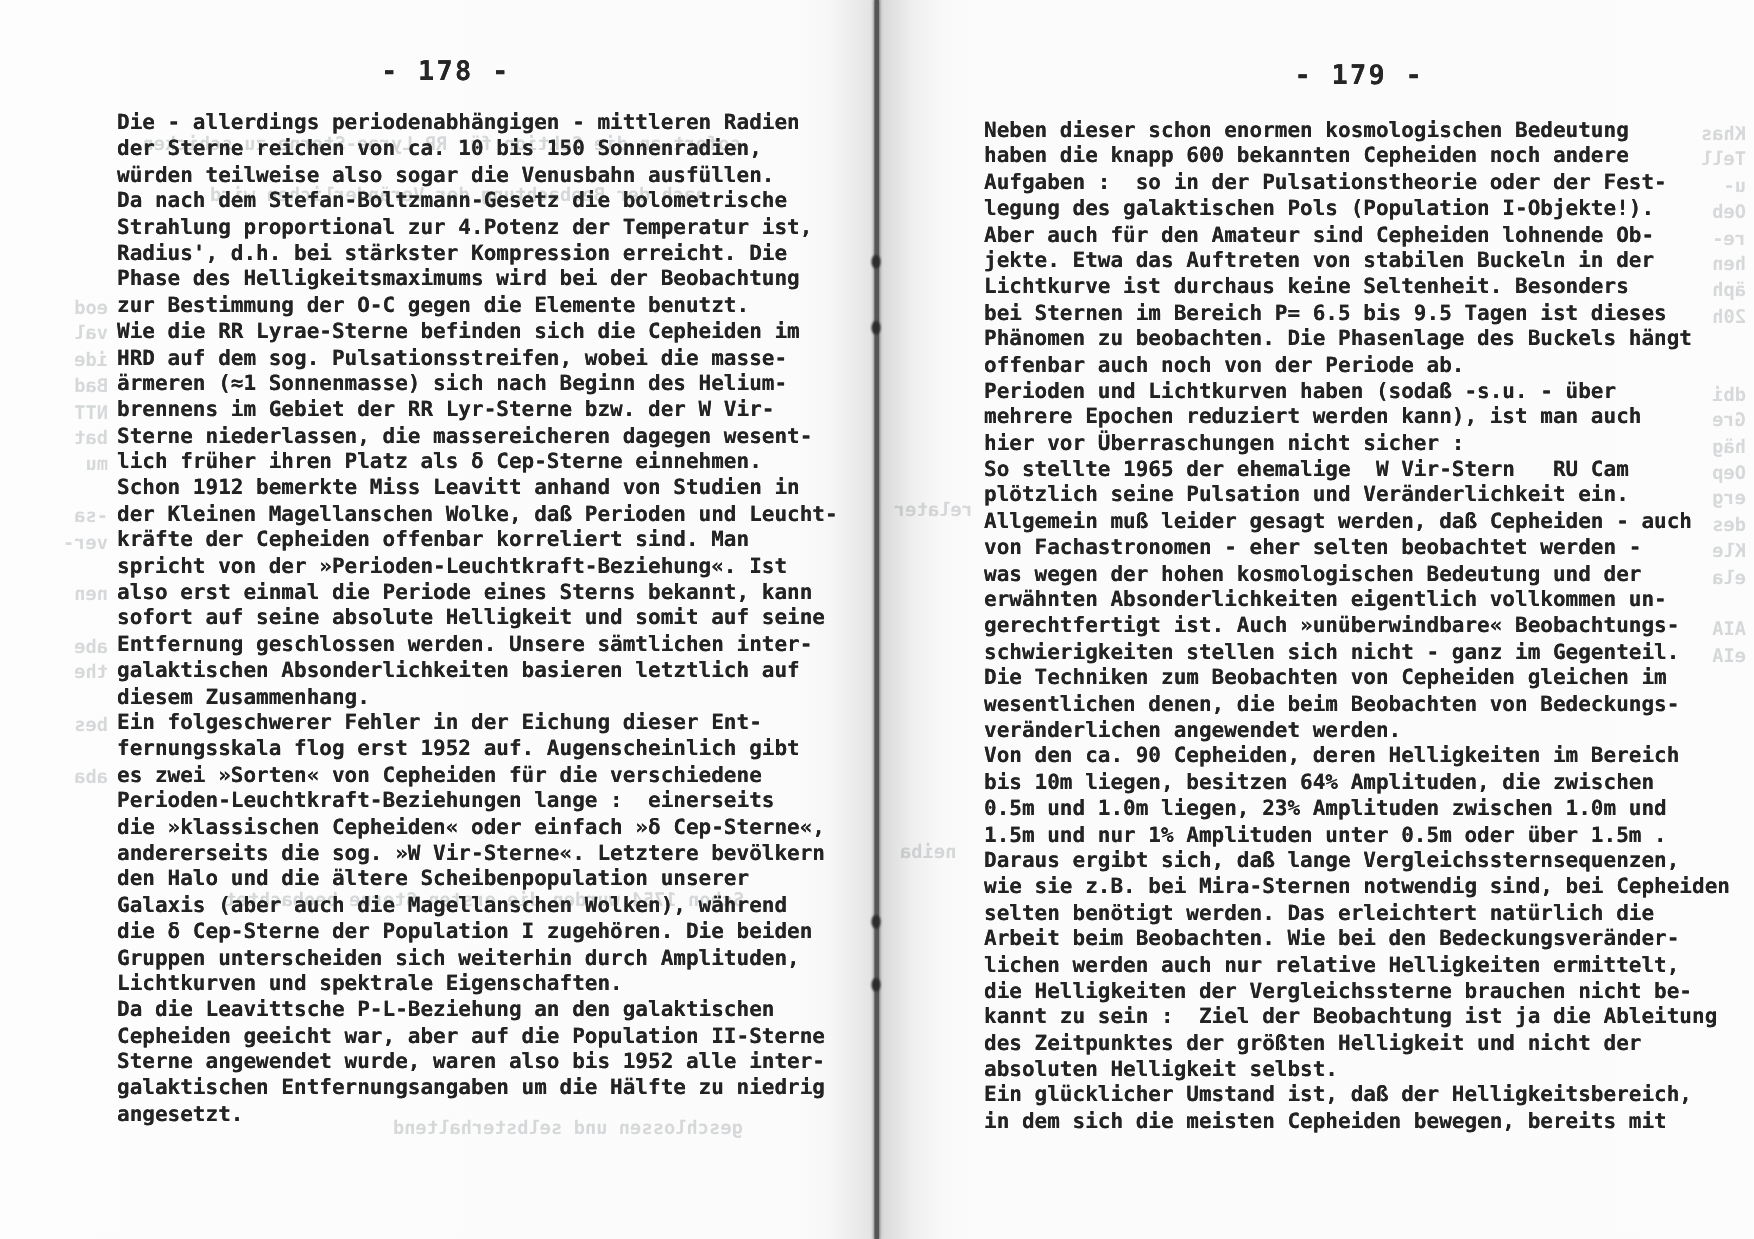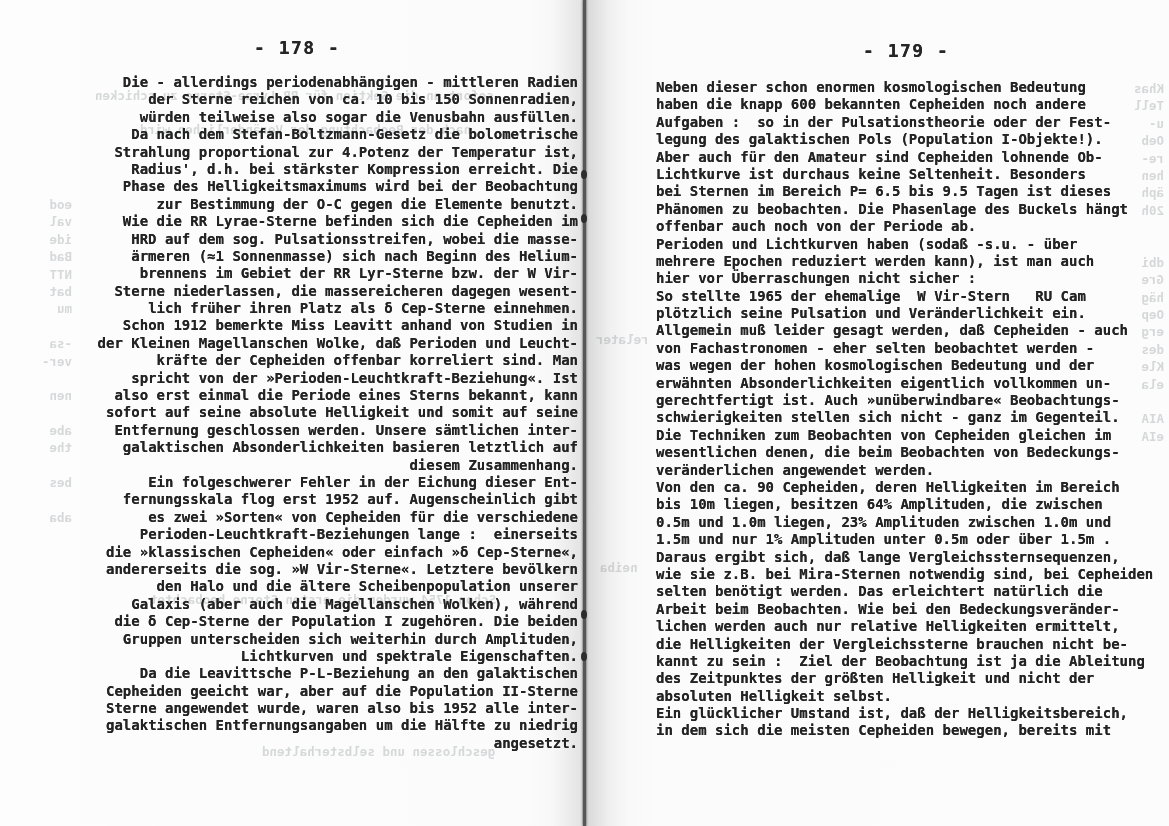--- a/index.html
+++ b/index.html
@@ -49,21 +49,21 @@
   .pn-left  { left: 254px; top: 37px; }
   .pn-right { left: 863px; top: 40px; }
 
   .text-block {
     position: absolute;
     font-size: 14px; line-height: 17.4px;
     font-weight: 700; color: #232323;
     z-index: 6;
     text-shadow: 0 0 0.4px rgba(30,30,30,0.8);
   }
-  .tb-left  { left: 78px;  top: 74px;  width: 500px; text-align: right; }
+  .tb-left  { left: 78px;  top: 74px;  width: 500px; }
   .tb-right { left: 656px; top: 79px;  width: 505px; }
   .line { white-space: pre; height: 17.4px; }
 
   
   .ghost {
     position: absolute;
     color: #b7bbbd;
     font-weight: 700;
     transform: scaleX(-1);
     filter: blur(0.4px);
@@ -143,20 +143,21 @@
   </div>
 
   <div>
     <div class="page-number pn-right">- 179 -</div>
     <div class="text-block tb-right">
         <div class="line">Neben dieser schon enormen kosmologischen Bedeutung</div>
         <div class="line">haben die knapp 600 bekannten Cepheiden noch andere</div>
         <div class="line">Aufgaben :  so in der Pulsationstheorie oder der Fest-</div>
         <div class="line">legung des galaktischen Pols (Population I-Objekte!).</div>
         <div class="line">Aber auch für den Amateur sind Cepheiden lohnende Ob-</div>
+        <div class="line">jekte. Etwa das Auftreten von stabilen Buckeln in der</div>
         <div class="line">Lichtkurve ist durchaus keine Seltenheit. Besonders</div>
         <div class="line">bei Sternen im Bereich P= 6.5 bis 9.5 Tagen ist dieses</div>
         <div class="line">Phänomen zu beobachten. Die Phasenlage des Buckels hängt</div>
         <div class="line">offenbar auch noch von der Periode ab.</div>
         <div class="line">Perioden und Lichtkurven haben (sodaß -s.u. - über</div>
         <div class="line">mehrere Epochen reduziert werden kann), ist man auch</div>
         <div class="line">hier vor Überraschungen nicht sicher :</div>
         <div class="line">So stellte 1965 der ehemalige  W Vir-Stern   RU Cam</div>
         <div class="line">plötzlich seine Pulsation und Veränderlichkeit ein.</div>
         <div class="line">Allgemein muß leider gesagt werden, daß Cepheiden - auch</div>

